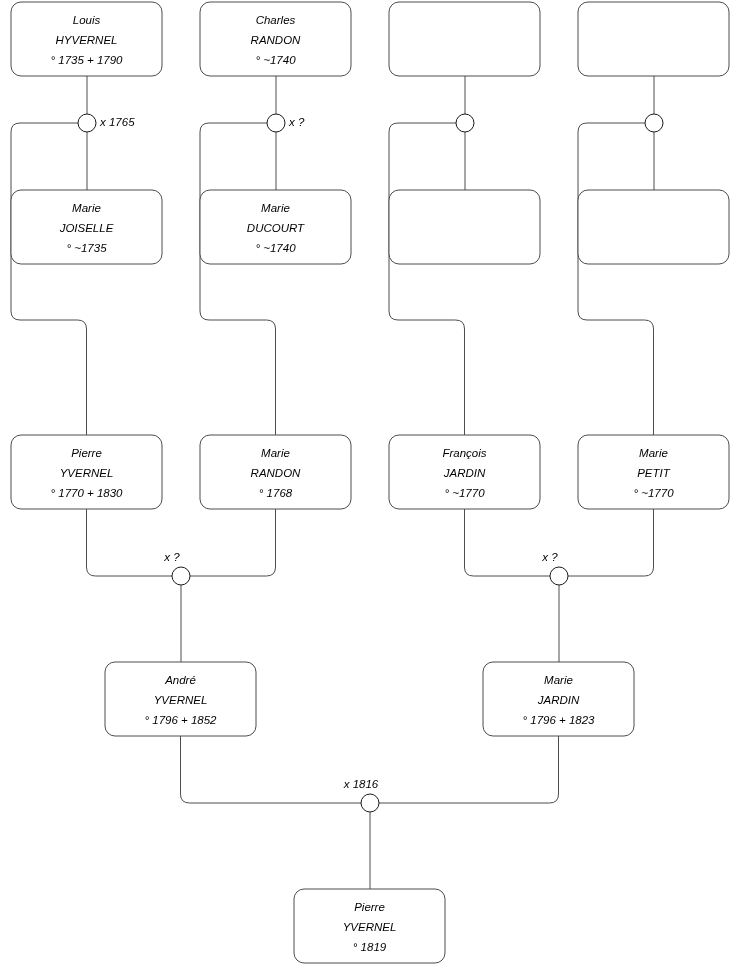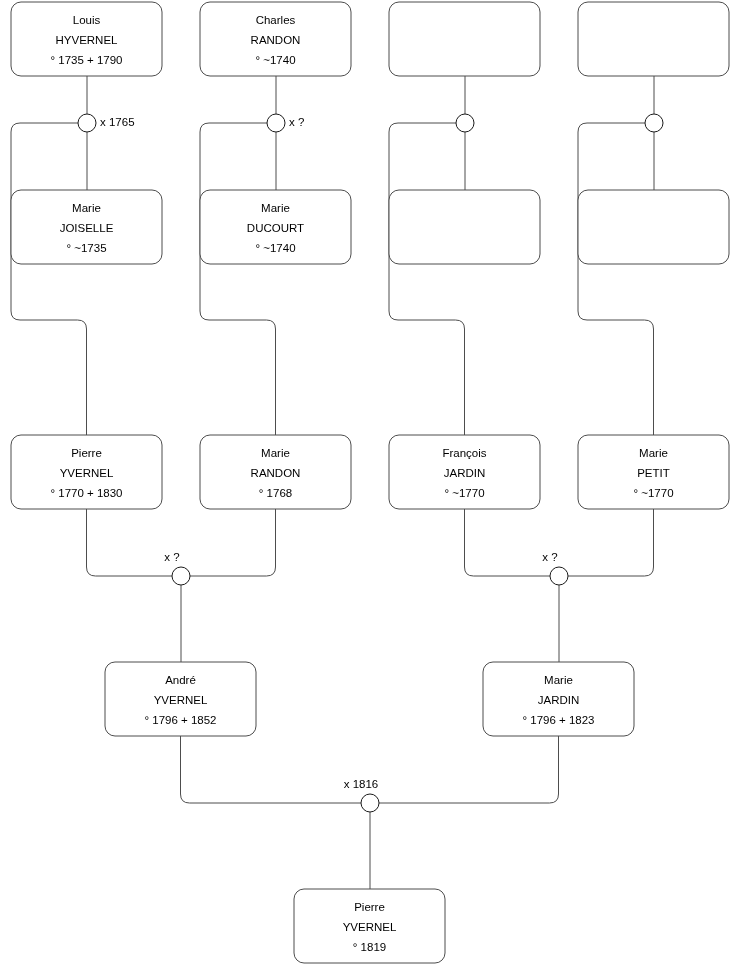--- a/index.html
+++ b/index.html
@@ -10,20 +10,21 @@
   body {
     width: 740px;
     height: 975px;
     font-family: "Liberation Sans", sans-serif;
     overflow: hidden;
   }
   #chart-root {
     position: relative;
     width: 740px;
     height: 918px;
+    font-style: italic;
   }
   svg.tree {
     display: block;
     width: 740px;
     height: 975px;
   }
   .node-box {
     fill: #ffffff;
     stroke: #4d4d4d;
     stroke-width: 1;

